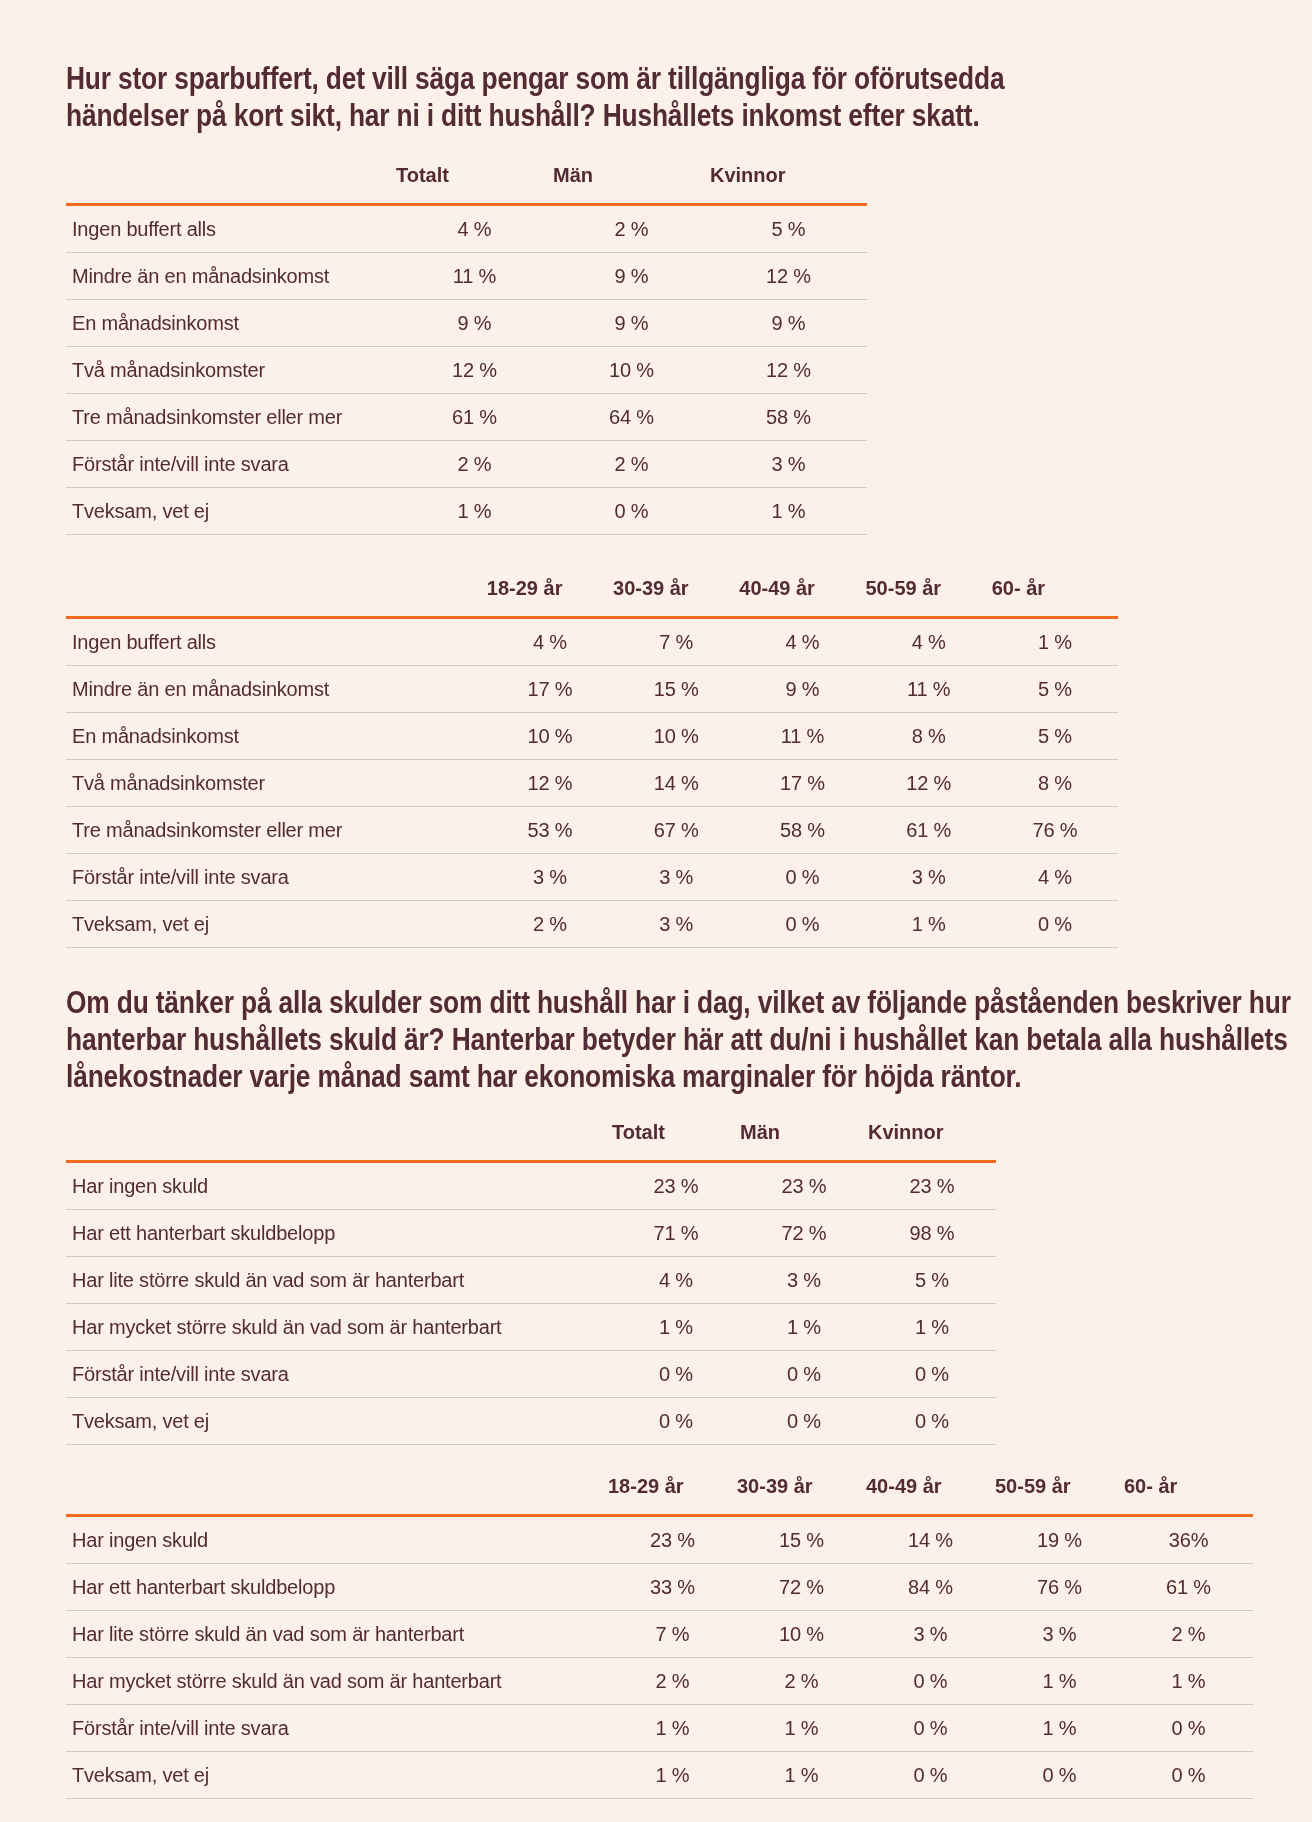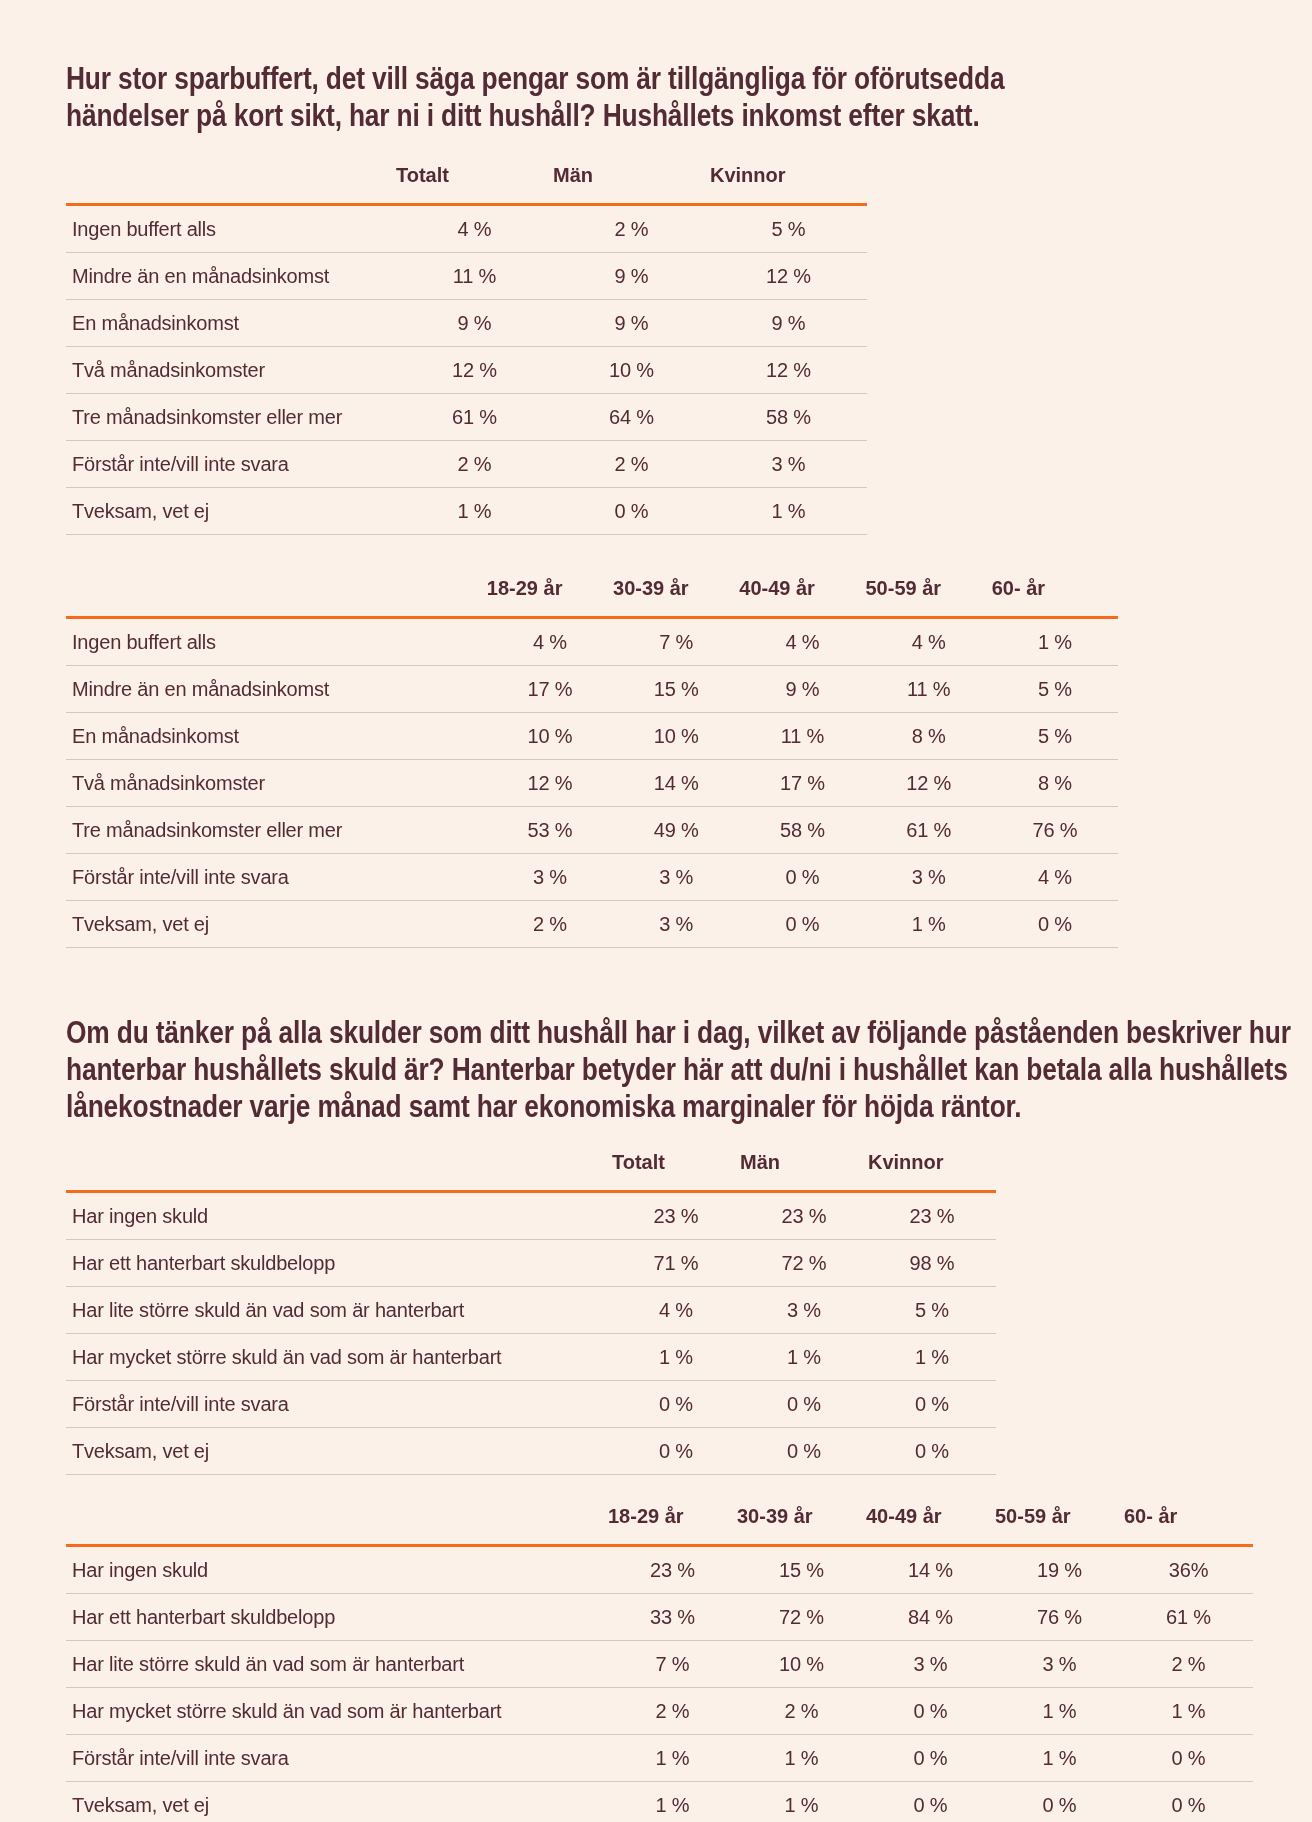--- a/index.html
+++ b/index.html
@@ -19,21 +19,21 @@
   }
   .page{padding:60px 66px 0 66px;}
   .q-title{margin:0;font-weight:700;font-size:31px;line-height:37px;}
   .q-title .line{
     display:block;
     white-space:nowrap;
     transform:scaleX(0.85);
     transform-origin:0 50%;
     letter-spacing:-0.2px;
   }
-  .q2{margin-top:66px;}
+  .q2{margin-top:36px;}
 
   .tblwrap{margin-top:16px;}
   .t2{margin-top:28px;}
   .t3{margin-top:12px;}
   .t4{margin-top:16px;}
 
   table{border-collapse:collapse;table-layout:fixed;}
   th{
     font-weight:700;
     font-size:20px;
@@ -166,21 +166,21 @@
             <td class="label">Två månadsinkomster</td>
             <td class="val">12 %</td>
             <td class="val">14 %</td>
             <td class="val">17 %</td>
             <td class="val">12 %</td>
             <td class="val">8 %</td>
           </tr>
           <tr>
             <td class="label">Tre månadsinkomster eller mer</td>
             <td class="val">53 %</td>
-            <td class="val">49 %</td>
+            <td class="val">67 %</td>
             <td class="val">58 %</td>
             <td class="val">61 %</td>
             <td class="val">76 %</td>
           </tr>
           <tr>
             <td class="label">Förstår inte/vill inte svara</td>
             <td class="val">3 %</td>
             <td class="val">3 %</td>
             <td class="val">0 %</td>
             <td class="val">3 %</td>

